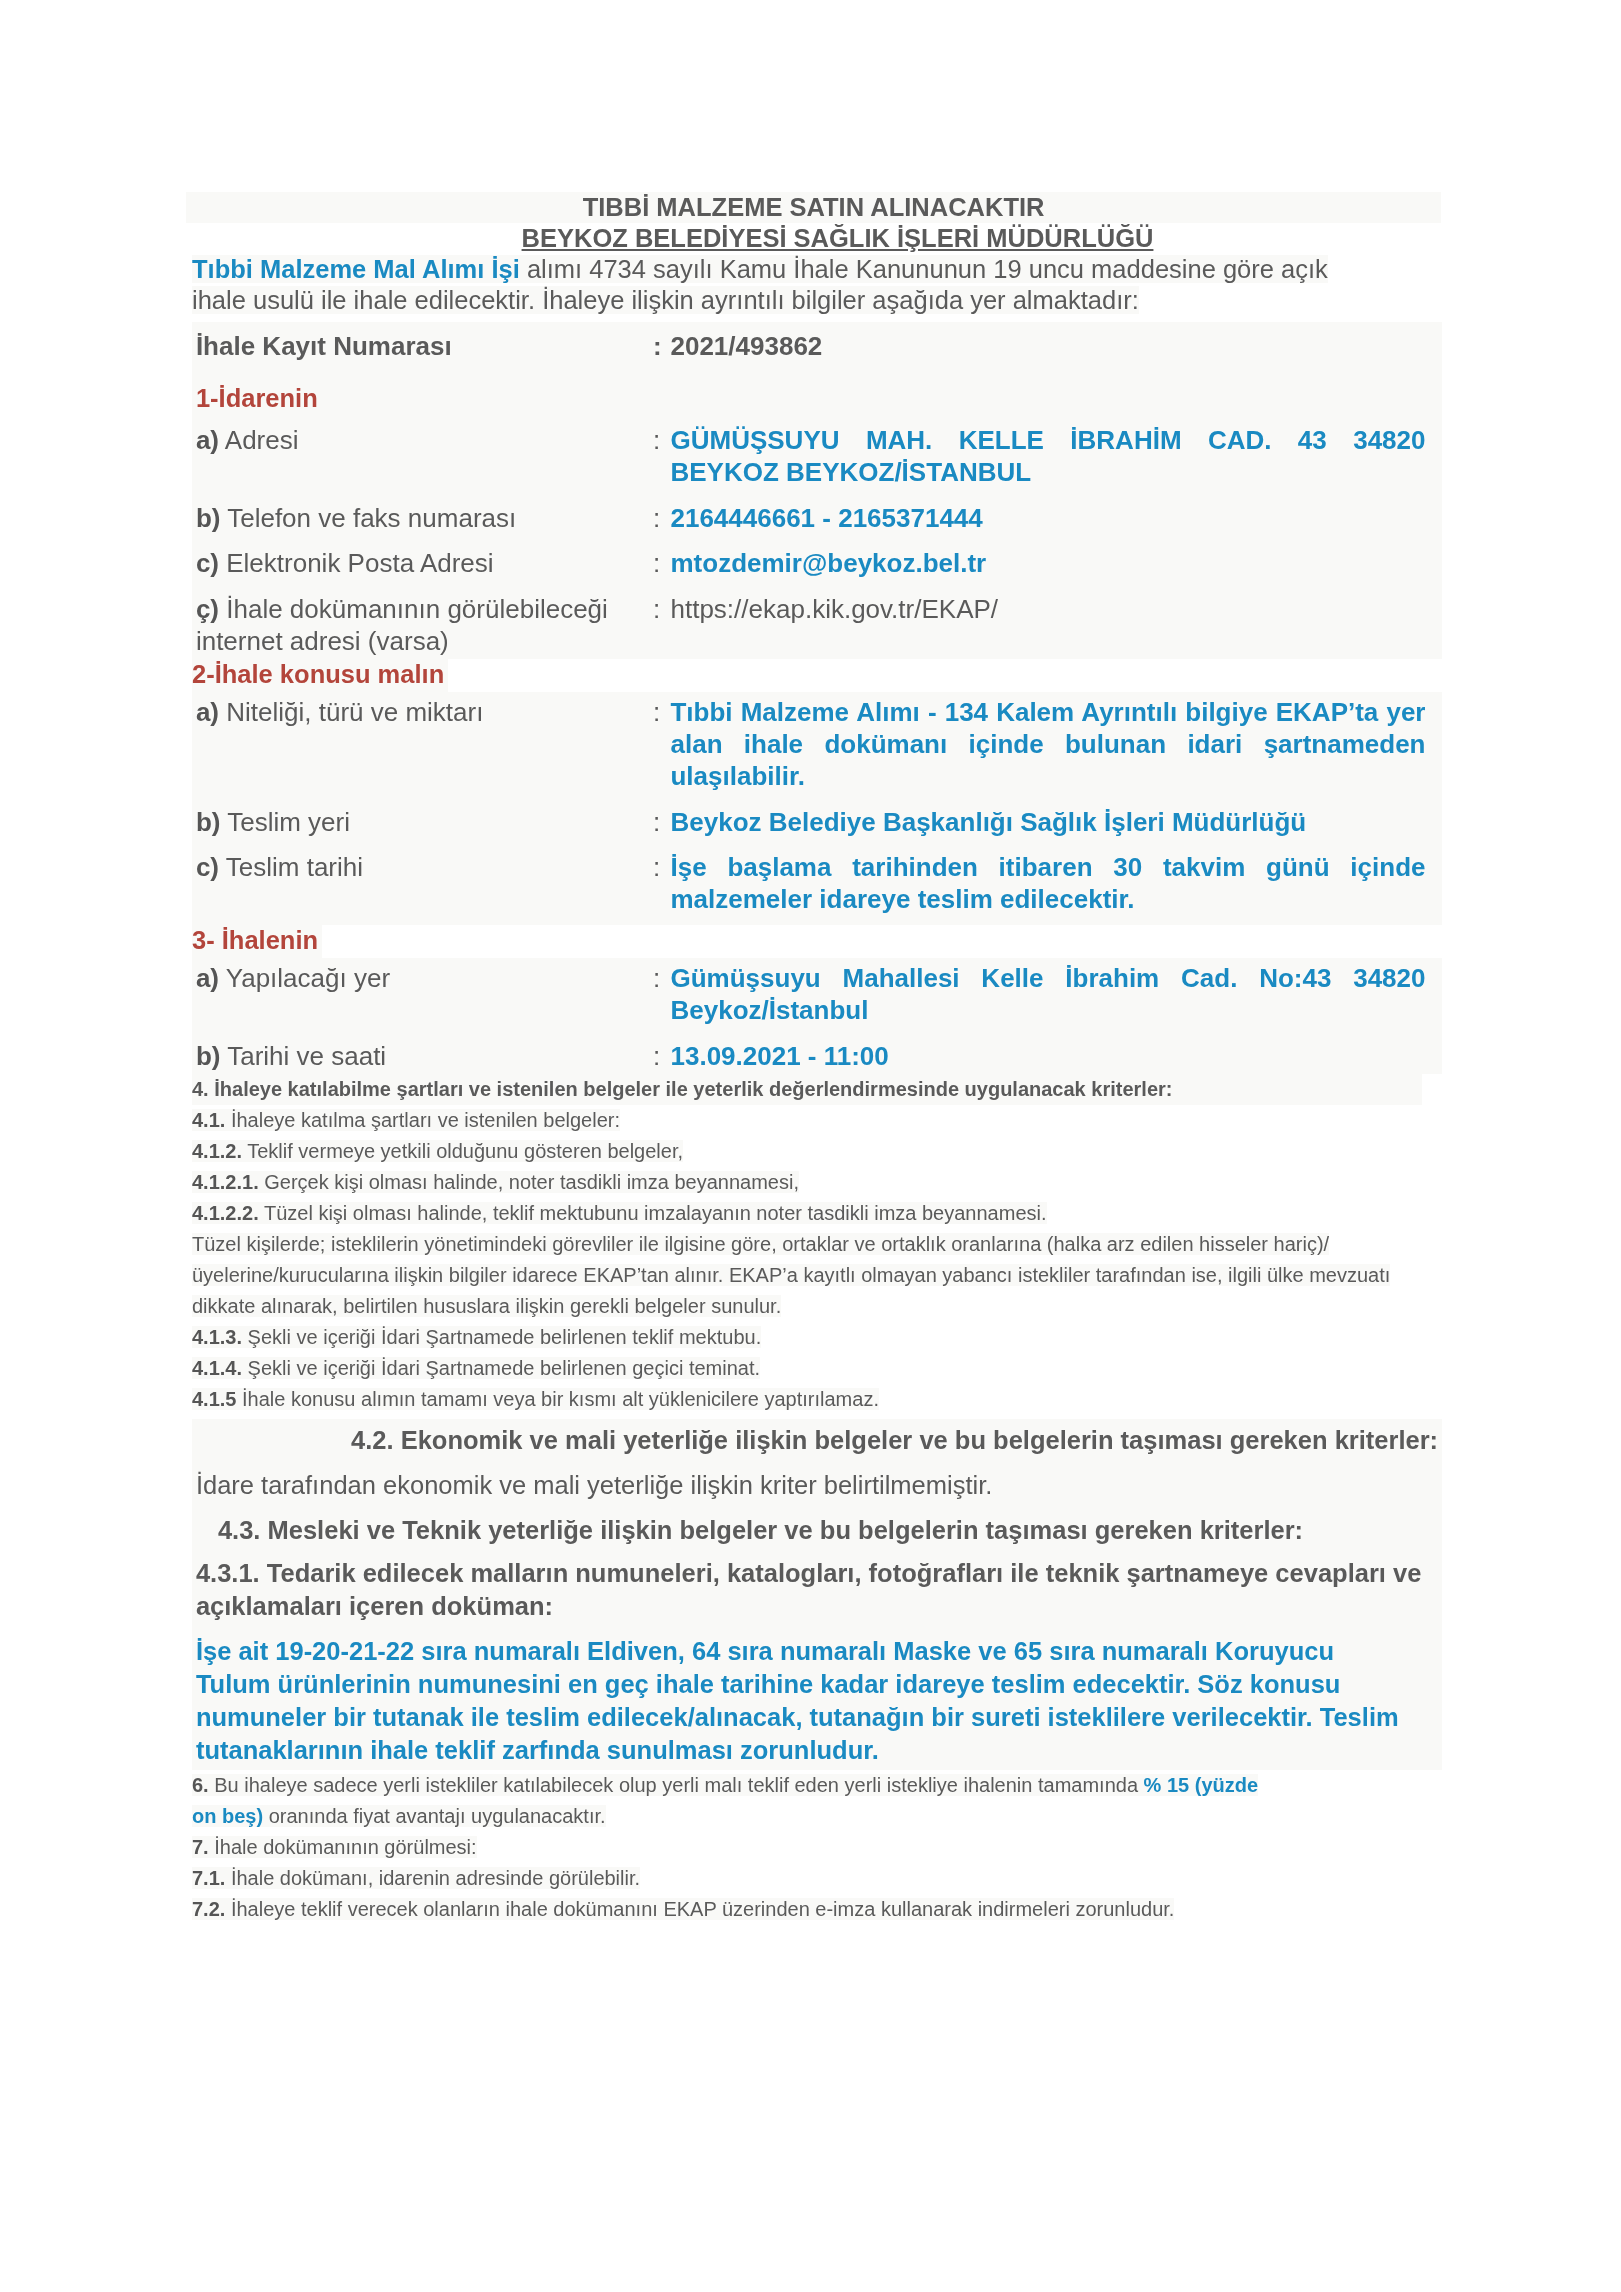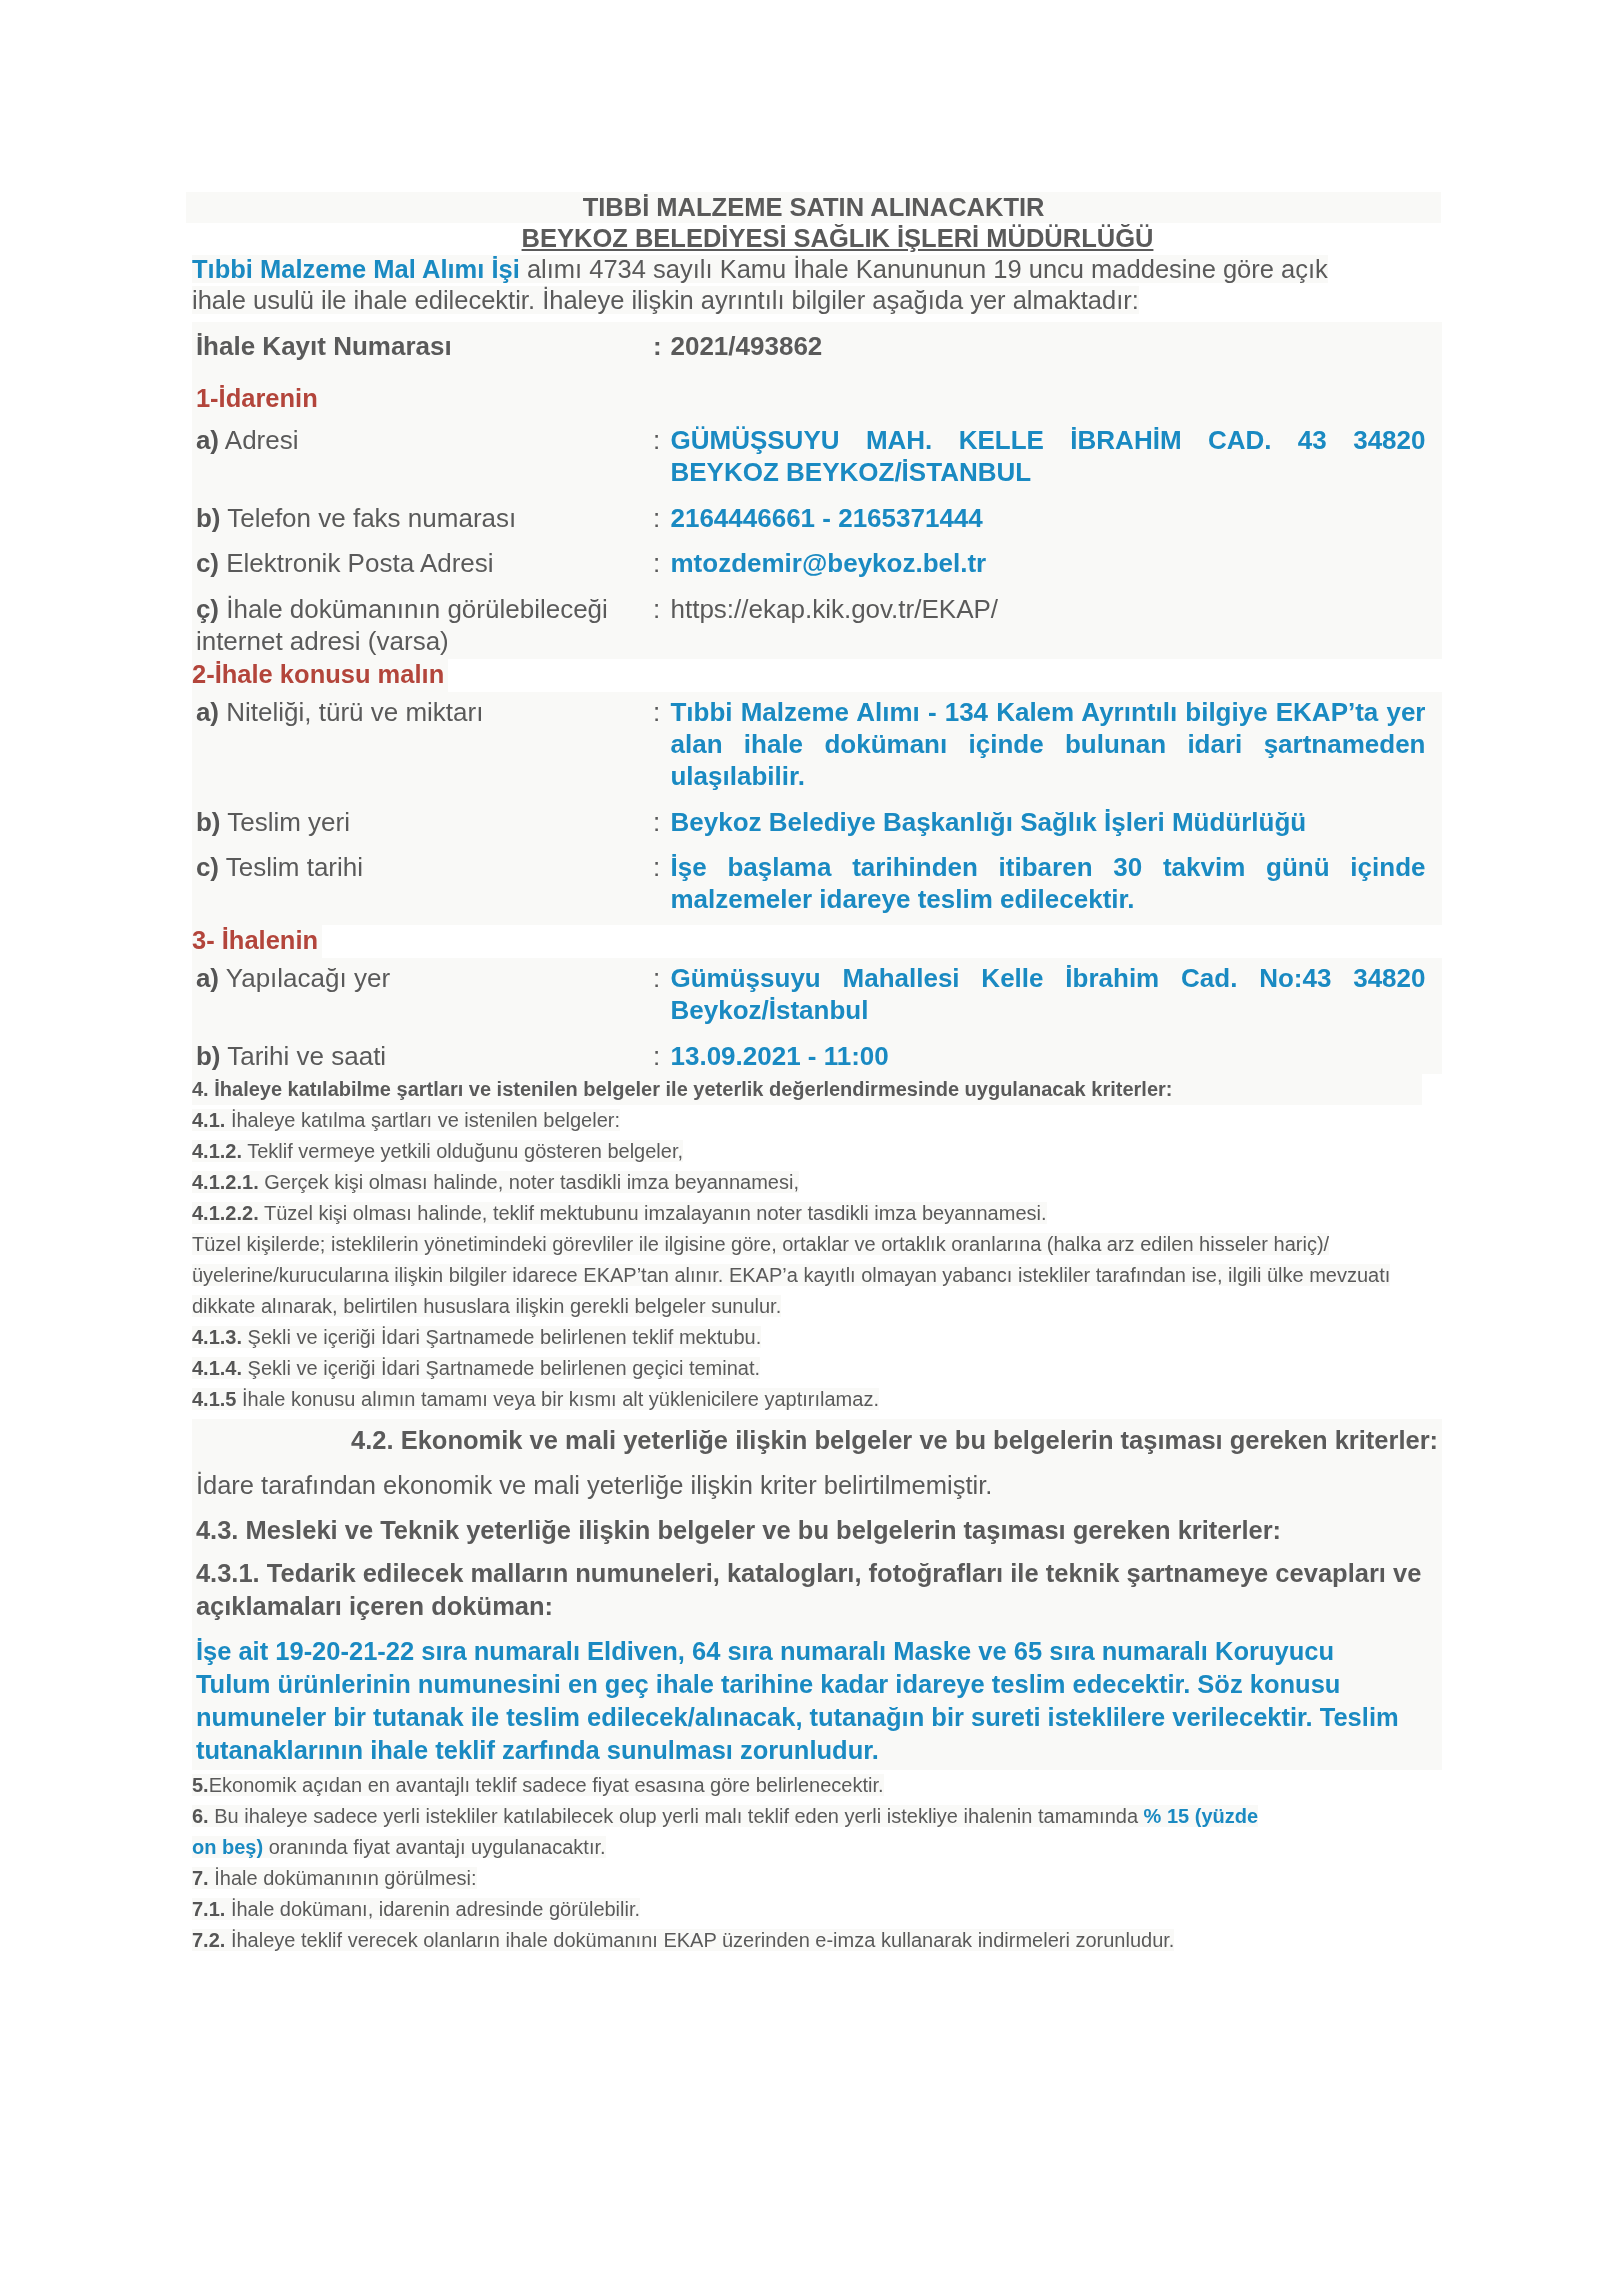--- a/index.html
+++ b/index.html
@@ -113,26 +113,25 @@
   <div class="para" style="width:1230px;"><span class="inl">Tüzel kişilerde; isteklilerin yönetimindeki görevliler ile ilgisine göre, ortaklar ve ortaklık oranlarına (halka arz edilen hisseler hariç)/üyelerine/kurucularına ilişkin bilgiler idarece EKAP’tan alınır. EKAP’a kayıtlı olmayan yabancı istekliler tarafından ise, ilgili ülke mevzuatı dikkate alınarak, belirtilen hususlara ilişkin gerekli belgeler sunulur.</span></div>
   <div class="para">
     <span class="inl"><b>4.1.3.</b><span> Şekli ve içeriği İdari Şartnamede belirlenen teklif mektubu.</span></span><br>
     <span class="inl"><b>4.1.4.</b><span> Şekli ve içeriği İdari Şartnamede belirlenen geçici teminat.</span></span><br>
     <span class="inl"><b>4.1.5</b><span> İhale konusu alımın tamamı veya bir kısmı alt yüklenicilere yaptırılamaz.</span></span>
   </div>
 
   <div class="hl" style="width:1250px; margin-top:3.9px;">
     <div class="block bold" style="padding-top:5.9px;text-align:right;">4.2. Ekonomik ve mali yeterliğe ilişkin belgeler ve bu belgelerin taşıması gereken kriterler:</div>
     <div class="block" style="padding-top:7.8px; padding-bottom:9.8px;">İdare tarafından ekonomik ve mali yeterliğe ilişkin kriter belirtilmemiştir.</div>
-    <div class="block bold" style="padding-bottom:7.8px;">4.3. Mesleki ve Teknik yeterliğe ilişkin belgeler ve bu belgelerin taşıması gereken kriterler:</div>
+    <div class="block bold" style="padding-bottom:7.8px;margin-left:22px;">4.3. Mesleki ve Teknik yeterliğe ilişkin belgeler ve bu belgelerin taşıması gereken kriterler:</div>
     <div class="block bold" style="padding-bottom:9.8px;">4.3.1. Tedarik edilecek malların numuneleri, katalogları, fotoğrafları ile teknik şartnameye cevapları ve açıklamaları içeren doküman:</div>
     <div class="block blue" style="padding-right:29px;">İşe ait 19-20-21-22 sıra numaralı Eldiven,  64 sıra numaralı Maske ve 65 sıra numaralı  Koruyucu Tulum ürünlerinin numunesini en geç ihale tarihine kadar idareye teslim edecektir. Söz konusu numuneler bir tutanak ile teslim edilecek/alınacak, tutanağın bir sureti isteklilere verilecektir. Teslim tutanaklarının ihale teklif zarfında sunulması zorunludur.</div>
   </div>
 
-  <div class="para"><span class="inl"><b>5.</b><span>Ekonomik açıdan en avantajlı teklif sadece fiyat esasına göre belirlenecektir.</span></span></div>
   <div class="para" style="width:1088px;"><span class="inl"><b>6.</b><span> Bu ihaleye sadece yerli istekliler katılabilecek olup yerli malı teklif eden yerli istekliye ihalenin tamamında </span><span class="blue">% 15 (yüzde on beş)</span><span> oranında fiyat avantajı uygulanacaktır.</span></span></div>
   <div class="para">
     <span class="inl"><b>7.</b><span> İhale dokümanının görülmesi:</span></span><br>
     <span class="inl"><b>7.1.</b><span> İhale dokümanı, idarenin adresinde görülebilir.</span></span>
   </div>
   <div class="para" style="width:1215px;"><span class="inl"><b>7.2.</b><span> İhaleye teklif verecek olanların ihale dokümanını EKAP üzerinden e-imza kullanarak indirmeleri zorunludur.</span></span></div>
 
 </div>
 
 

